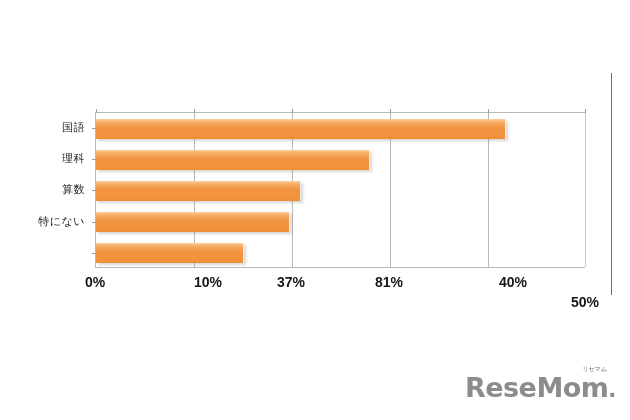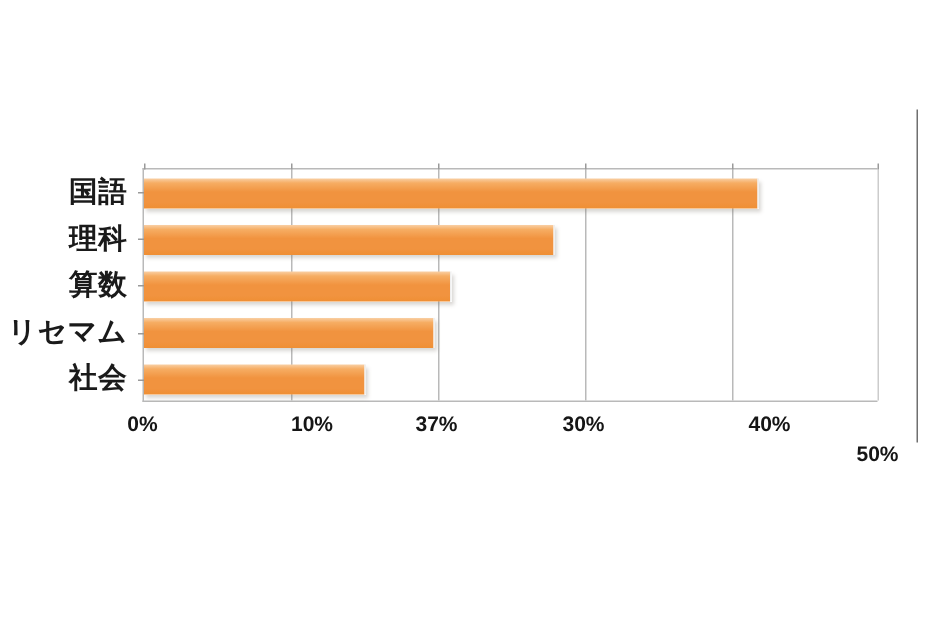--- a/index.html
+++ b/index.html
@@ -95,22 +95,22 @@
     width: 91px;
     height: 156px;
   }
   .cat-label {
     height: 31.2px;
     display: flex;
     align-items: center;
     justify-content: flex-end;
     padding-right: 6px;
     box-sizing: border-box;
-    font-size: 19px;
-    font-weight: bold;
+    font-size: 11px;
+    font-weight: normal;
     color: #1a1a1a;
     letter-spacing: 0.5px;
     white-space: nowrap;
   }
 
   
   .x-labels {
     position: absolute;
     top: 274px;
     left: 0;
@@ -168,22 +168,21 @@
 </style>
 </head>
 <body>
 
 <div id="chart-figure">
 
   <div class="cat-labels">
     <div class="cat-label">国語</div>
     <div class="cat-label">理科</div>
     <div class="cat-label">算数</div>
-    <div class="cat-label">リセマム</div>
-    <div class="cat-label">社会</div>
+    <div class="cat-label">特にない</div>
   </div>
 
   <div class="plot-area">
     <div class="gridline" style="left:98px;"></div>
     <div class="gridline" style="left:196px;"></div>
     <div class="gridline" style="left:294px;"></div>
     <div class="gridline" style="left:392px;"></div>
     <div class="gridline edge-right" style="left:489px;"></div>
 
     <div class="tick-top" style="left:0px;"></div>
@@ -214,21 +213,25 @@
         <span class="y-tick"></span>
         <div class="bar" style="width: 146.7px; background: linear-gradient(rgb(249, 207, 164) 0px, rgb(246, 173, 99) 3px, rgb(241, 147, 63) 9px, rgb(241, 147, 63) 16px, rgb(239, 143, 52) 20px);"></div>
       </div>
     </div>
   </div>
 
   <div class="x-labels">
     <div class="x-label" style="left:95px;">0%</div>
     <div class="x-label" style="left:208px;">10%</div>
     <div class="x-label" style="left:291px;">37%</div>
-    <div class="x-label" style="left:389px;">30%</div>
+    <div class="x-label" style="left:389px;">81%</div>
     <div class="x-label" style="left:513px;">40%</div>
     <div class="x-label" style="left:585px;margin-top:20px;">50%</div>
   </div>
 
   <div class="right-rule"></div>
 
+  <div class="watermark">
+    <span class="watermark-kana">リセマム</span>
+    <span class="watermark-main">ReseMom</span><span class="watermark-dot">.</span>
+  </div>
 
 </div>
 
 </body></html>

